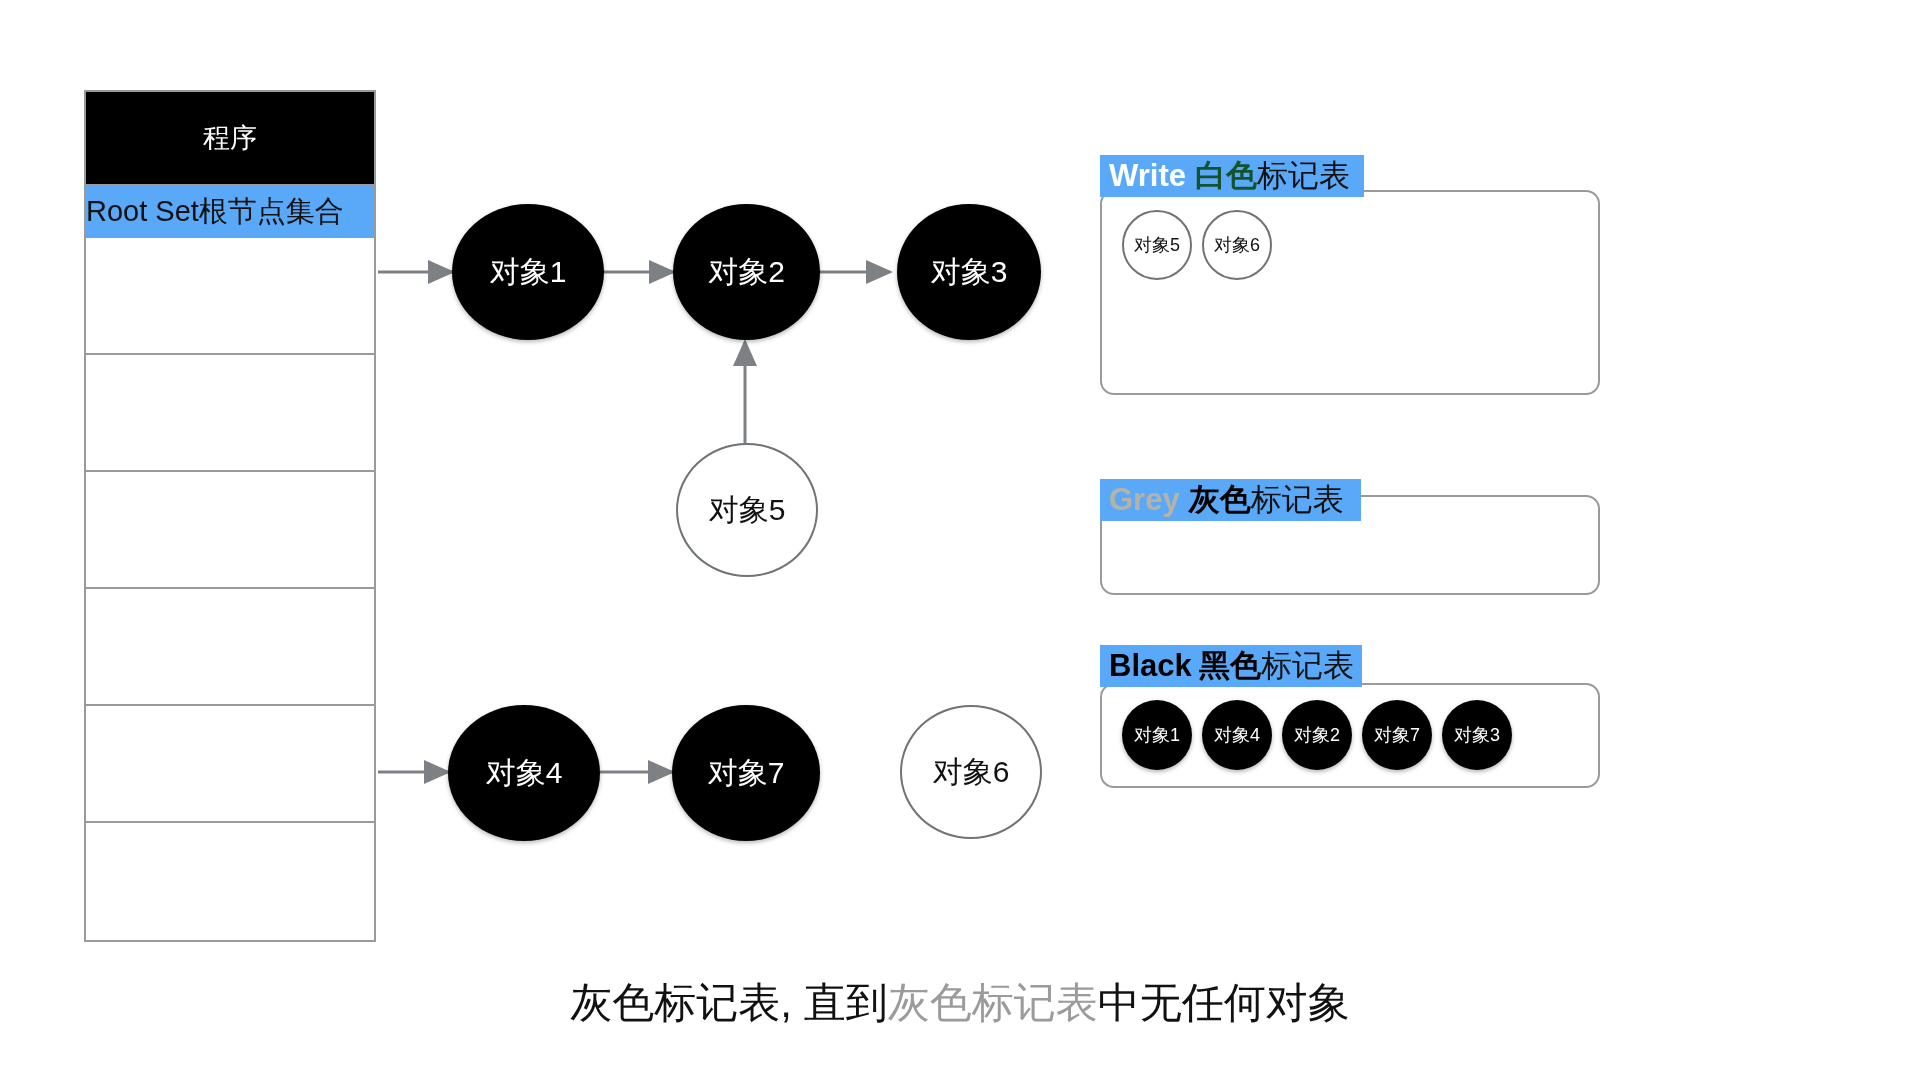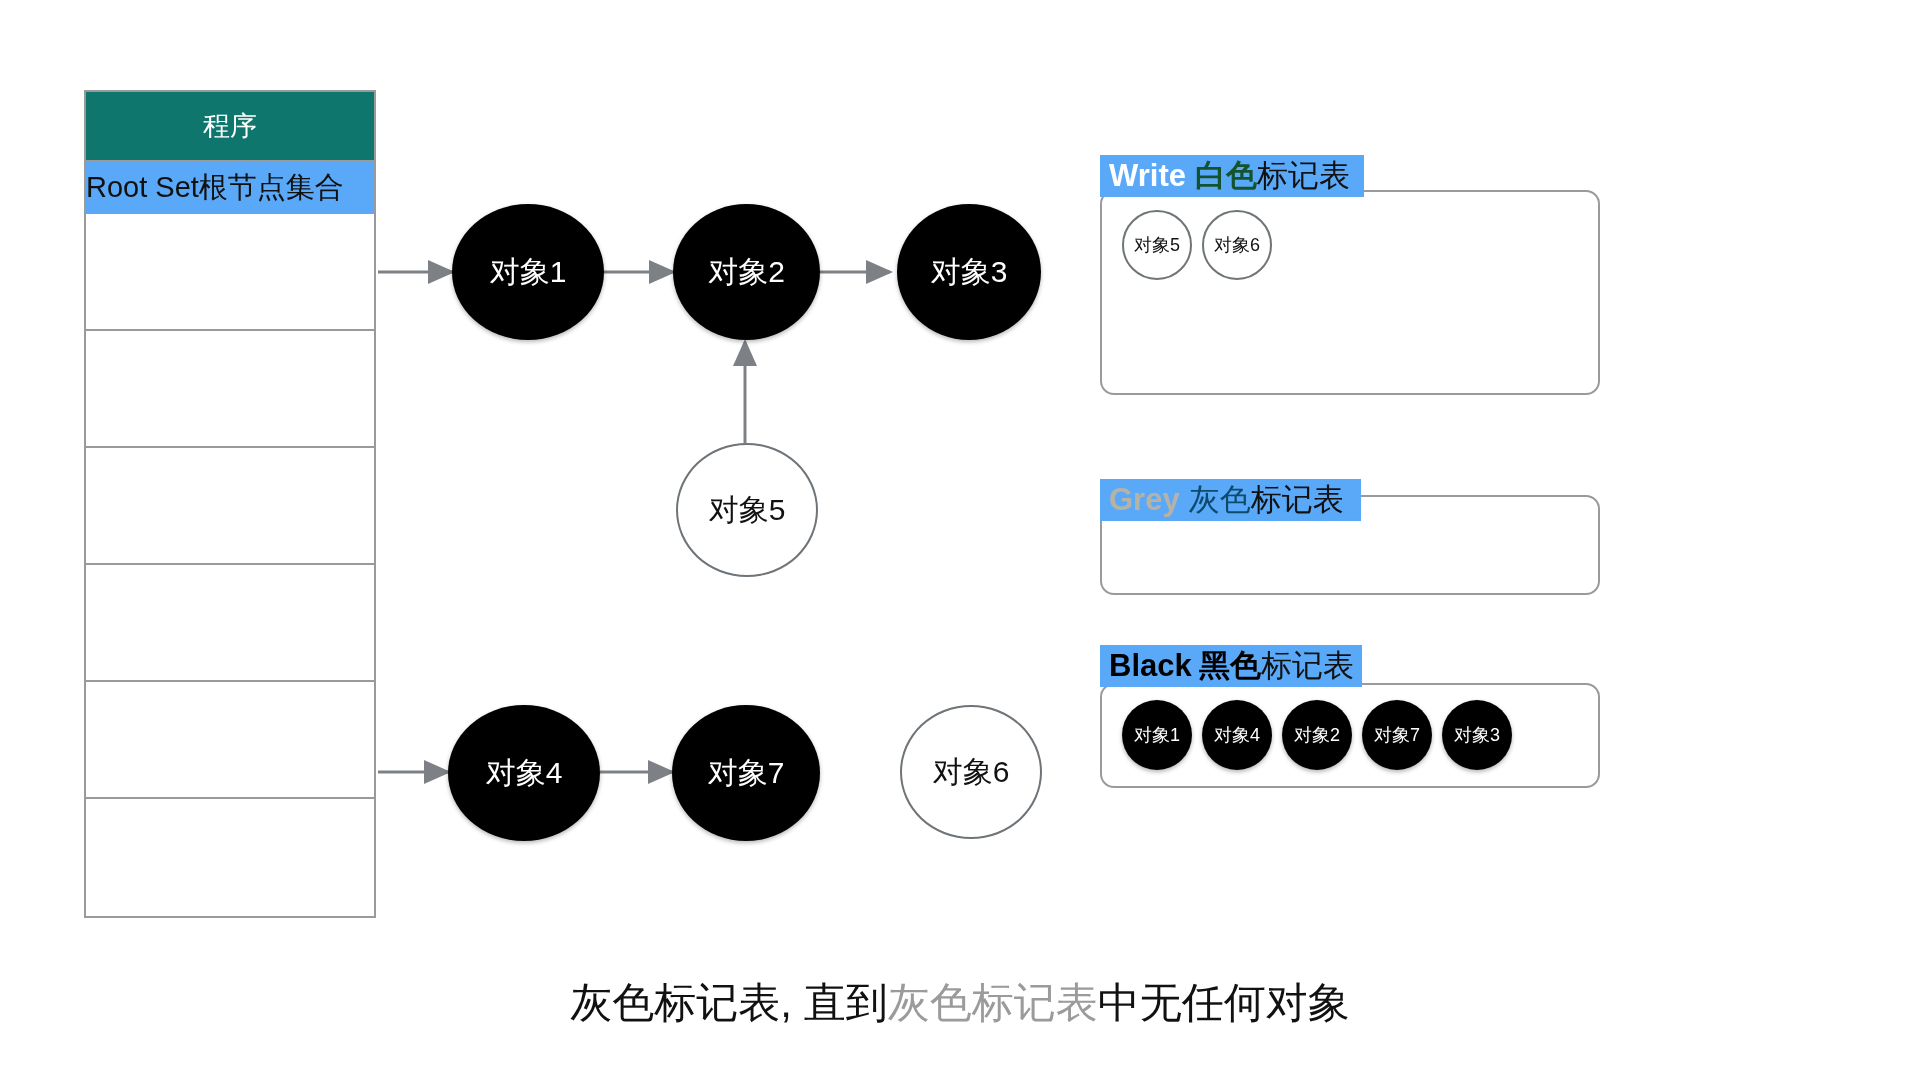--- a/index.html
+++ b/index.html
@@ -11,22 +11,22 @@
   }
   #stage { position: relative; width: 1920px; height: 1080px; }
 
   
   .rootset-table {
     position: absolute;
     left: 84px; top: 90px;
     width: 292px;
   }
   .program-header {
-    height: 72px;
-    background: #0f766e;
+    height: 96px;
+    background: #000000;
     border: 2px solid #9a9a9a;
     display: flex; align-items: center; justify-content: center;
     color: #ffffff;
     font-size: 27px;
   }
   .rootset-header {
     height: 52px;
     background: #5AA9F8;
     border-left: 2px solid #9a9a9a;
     border-right: 2px solid #9a9a9a;
@@ -192,21 +192,21 @@
       <div class="chip white">
         <span>对象6</span>
       </div>
     </div>
   </div>
 
   <div class="marktable" style="left:1100px; top:455px; width:500px; height:145px;">
     <div class="mt-header" style="width:261px;margin-top:24px;">
       <span class="en" style="color:#b5b2a8;">Grey</span>
       <span style="width:9px;"></span>
-      <span style="color:#0c4a6e;font-weight:normal;">灰色</span>
+      <span style="color:#000000;font-weight:bold;">灰色</span>
       <span style="color:#111111;">标记表</span>
     </div>
     <div class="mt-box" style="top:40px; width:500px; height:100px;"></div>
   </div>
 
   <div class="marktable" style="left:1100px; top:645px; width:500px; height:165px;text-align:center;">
     <div class="mt-header" style="width:262px;">
       <span class="en" style="color:#000000;">Black</span>
       <span style="width:9px;"></span>
       <span style="color:#000000;font-weight:bold;">黑色</span>

